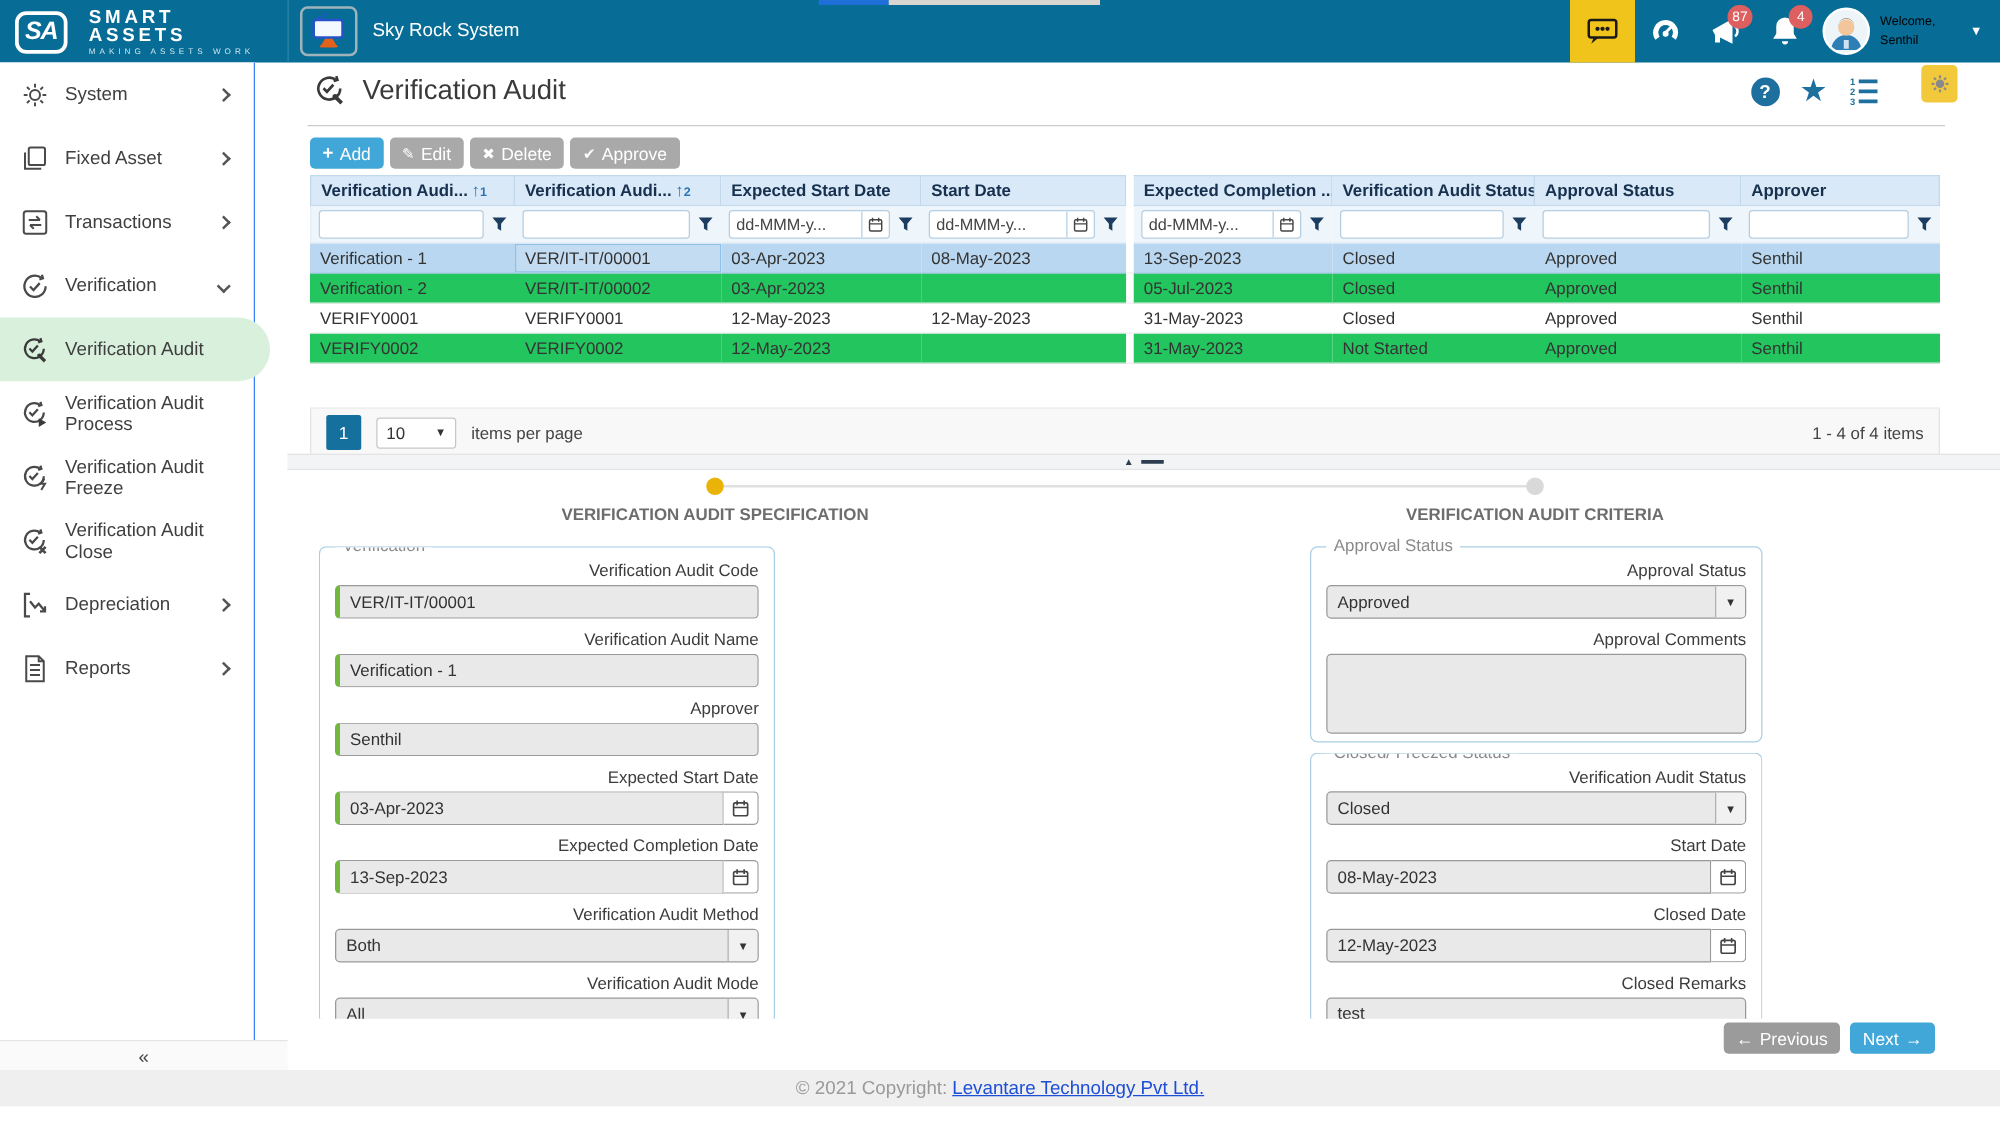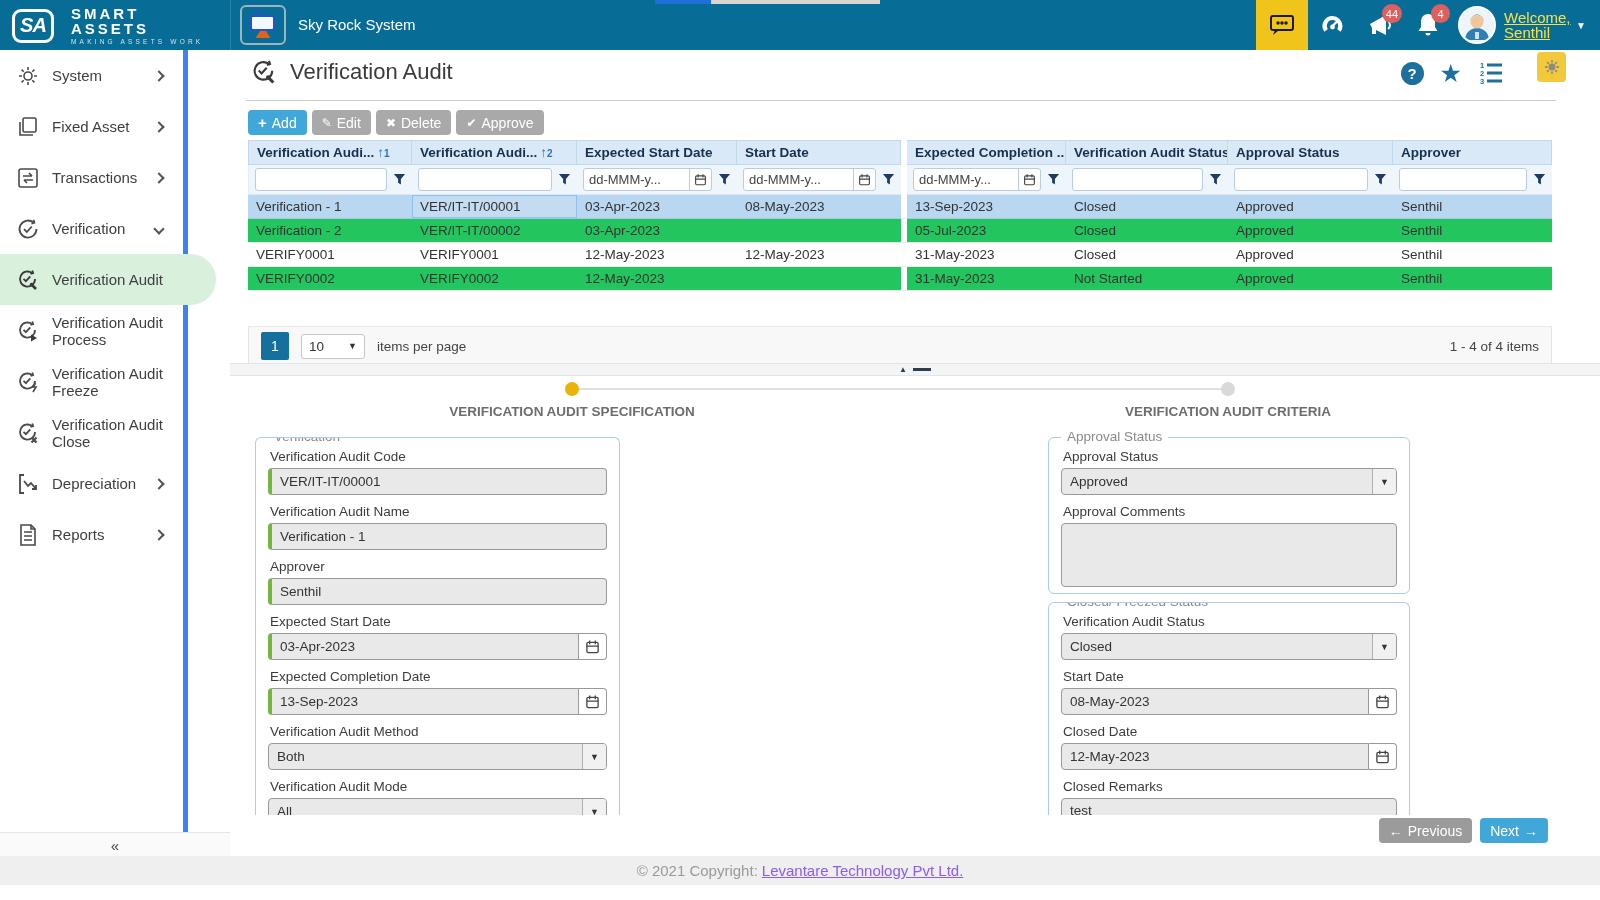--- a/index.html
+++ b/index.html
@@ -17,25 +17,25 @@
   .logo-txt .l1 { color:#fff; font-weight:bold; font-size:15px; letter-spacing:3px; line-height:15px; }
   .logo-txt .tag { color:#cfe6ef; font-size:6.5px; letter-spacing:3.2px; margin-top:2px; }
   .app-sep { position:absolute; left:230px; top:0; width:1px; height:50px; background:#2b85a8; }
   .app-box { position:absolute; left:240px; top:5px; width:46px; height:40px; border:2px solid #9fb3bb; border-radius:6px; display:flex; align-items:center; justify-content:center; }
   .app-name { position:absolute; left:298px; top:16px; color:#fff; font-size:15px; }
   .hdr-right { position:absolute; right:0; top:0; height:50px; display:flex; align-items:center; }
   .chat-tile { width:52px; height:50px; background:#f0c41b; display:flex; align-items:center; justify-content:center; cursor:pointer; }
   .hicon { position:relative; width:48px; height:50px; display:flex; align-items:center; justify-content:center; cursor:pointer; }
   .badge { position:absolute; top:4px; right:2px; min-width:19px; height:19px; border-radius:10px; background:#dd5f5f; color:#fff; font-size:11px; display:flex; align-items:center; justify-content:center; padding:0 4px; }
   .avatar { width:38px; height:38px; border-radius:50%; border:2px solid #fff; background:#eaf3f8; overflow:hidden; margin:0 8px 0 6px; }
-  .welcome { color:#fde047; font-size:15px; line-height:15px; width:68px;text-decoration:underline; }
+  .welcome { color:#000000; font-size:10px; line-height:15px; width:68px; }
   .hdr-caret { color:#fff; font-size:10px; margin:0 14px 0 4px; cursor:pointer; }
 
   
-  .sidebar { position:absolute; left:0; top:50px; width:188px; height:782px; background:#fff; border-right:5px solid #3b82f6; }
+  .sidebar { position:absolute; left:0; top:50px; width:204px; height:782px; background:#fff; border-right:1px solid #3b82f6; }
   .sb-item { position:relative; height:51px; display:flex; align-items:center; padding-left:16px; cursor:pointer; }
   .sb-item .lbl { font-size:15px; color:#3f3f3f; margin-left:12px; }
   .sb-item.active { background:#d9f0dc; border-radius:0 26px 26px 0; width:216px; }
   .chev { position:absolute; right:20px; width:8px; height:8px; border-right:2px solid #555; border-bottom:2px solid #555; transform:rotate(-45deg); }
   .chev.down { transform:rotate(45deg); }
   .sb-collapse { position:absolute; left:0; top:832px; width:230px; height:26px; background:#fafafa; border-top:1px solid #e5e5e5; display:flex; align-items:center; justify-content:center; font-size:15px; color:#444; cursor:pointer; }
 
   
   .page-hdr-title { position:absolute; left:250px; top:58px; display:flex; align-items:center; gap:12px; }
   .page-title { font-size:22px; color:#3a3a3a; font-weight:500; }
@@ -90,38 +90,38 @@
   .dot-l { left:565px; background:#eab308; }
   .dot-r { left:1221px; background:#d9d9d9; }
   .step-lbl { position:absolute; top:404px; width:420px; text-align:center; font-size:13.5px; font-weight:bold; color:#6d6d6d; }
   .slbl-l { left:362px; }
   .slbl-r { left:1018px; }
 
   
   .fs { position:absolute; border:1px solid #aacfe4; border-radius:6px; background:#fff; padding:2px 12px 10px 12px; }
   .fs.clip { border-bottom:none; border-radius:6px 6px 0 0; overflow:hidden; }
   .fs-legend { position:absolute; top:-9px; left:12px; background:#fff; padding:0 6px; font-size:13.5px; color:#8a8a8a; }
-  .fld-label { font-size:13.5px; color:#3c3c3c; margin:9px 0 4px 2px; }
+  .fld-label { font-size:13.5px; color:#3c3c3c; margin:9px 0 4px 2px;text-align:right; }
   .ro-input { width:100%; height:27px; background:#e9e9e9; border:1px solid #999; border-radius:4px; font-family:inherit; font-size:13.5px; color:#333; padding:0 8px; }
   .ro-input.green { border-left:4px solid #71b83f; }
   .dategrp { display:flex; width:100%; }
   .dategrp .ro-input { border-radius:4px 0 0 4px; flex:1; min-width:0; }
   .dategrp .calbtn { width:28px; height:27px; background:#fff; border:1px solid #999; border-left:none; border-radius:0 4px 4px 0; display:flex; align-items:center; justify-content:center; cursor:pointer; }
   .sel { width:100%; height:27px; background:#e9e9e9; border:1px solid #999; border-radius:4px; display:flex; align-items:center; cursor:pointer; overflow:hidden; }
   .sel .sv { flex:1; font-size:13.5px; color:#333; padding:0 8px; }
   .sel .sc { width:24px; height:100%; border-left:1px solid #b0b0b0; background:#f1f1f1; display:flex; align-items:center; justify-content:center; font-size:9px; color:#333; }
   .ta { width:100%; background:#e9e9e9; border:1px solid #999; border-radius:4px; font-family:inherit; font-size:13.5px; color:#333; padding:4px 8px; resize:none; display:block; }
 
   
   .nav-btns { position:absolute; right:52px; top:818px; display:flex; gap:8px; }
   .nbtn { height:25px; border:none; border-radius:4px; color:#fff; font-size:14px; padding:0 10px; display:flex; align-items:center; gap:5px; cursor:pointer; font-family:inherit; }
   .nbtn.prev { background:#9b9b9b; }
   .nbtn.next { background:#41a7d8; }
   .footer { position:absolute; left:0; top:856px; width:1600px; height:29px; background:#efefef; display:flex; align-items:center; justify-content:center; font-size:15px; color:#9a9a9a; gap:4px; }
-  .footer a { color:#8b5cf6; text-decoration:underline; cursor:pointer; }
+  .footer a { color:#1d4ed8; text-decoration:underline; cursor:pointer; }
 
   svg { display:block; }
 </style>
 </head>
 <body>
 
 <div class="frame">
 
   <div class="top-header">
     <div class="logo-wrap">
@@ -169,21 +169,21 @@
           </svg>
         </span>
       </div>
       <div class="hicon">
         <span>
           <svg width="28" height="28" viewBox="0 0 28 28">
             <path d="M4 13l16-9v20l-10-5v4h-4v-6z" fill="#fff"></path>
             <path d="M22 10a5 5 0 0 1 0 8" stroke="#fff" stroke-width="2" fill="none"></path>
           </svg>
         </span>
-        <span class="badge">44</span>
+        <span class="badge">87</span>
       </div>
       <div class="hicon">
         <span>
           <svg width="26" height="26" viewBox="0 0 26 26">
             <path d="M13 2a7 7 0 0 0-7 7v6l-2.5 4h19L20 15V9a7 7 0 0 0-7-7z" fill="#fff"></path>
             <path d="M10.5 21a2.5 2.5 0 0 0 5 0z" fill="#fff"></path>
           </svg>
         </span>
         <span class="badge">4</span>
       </div>

